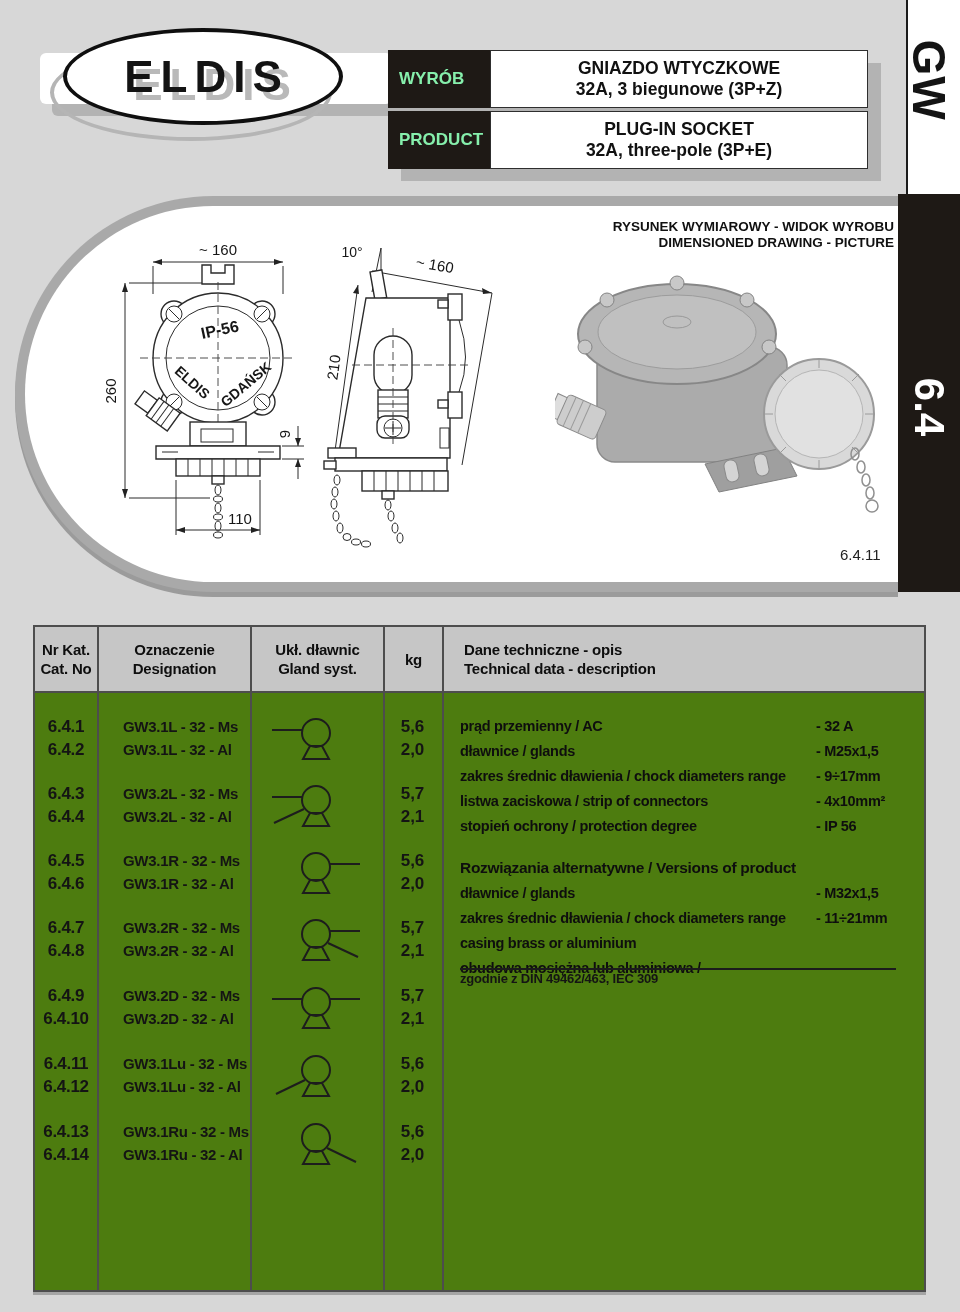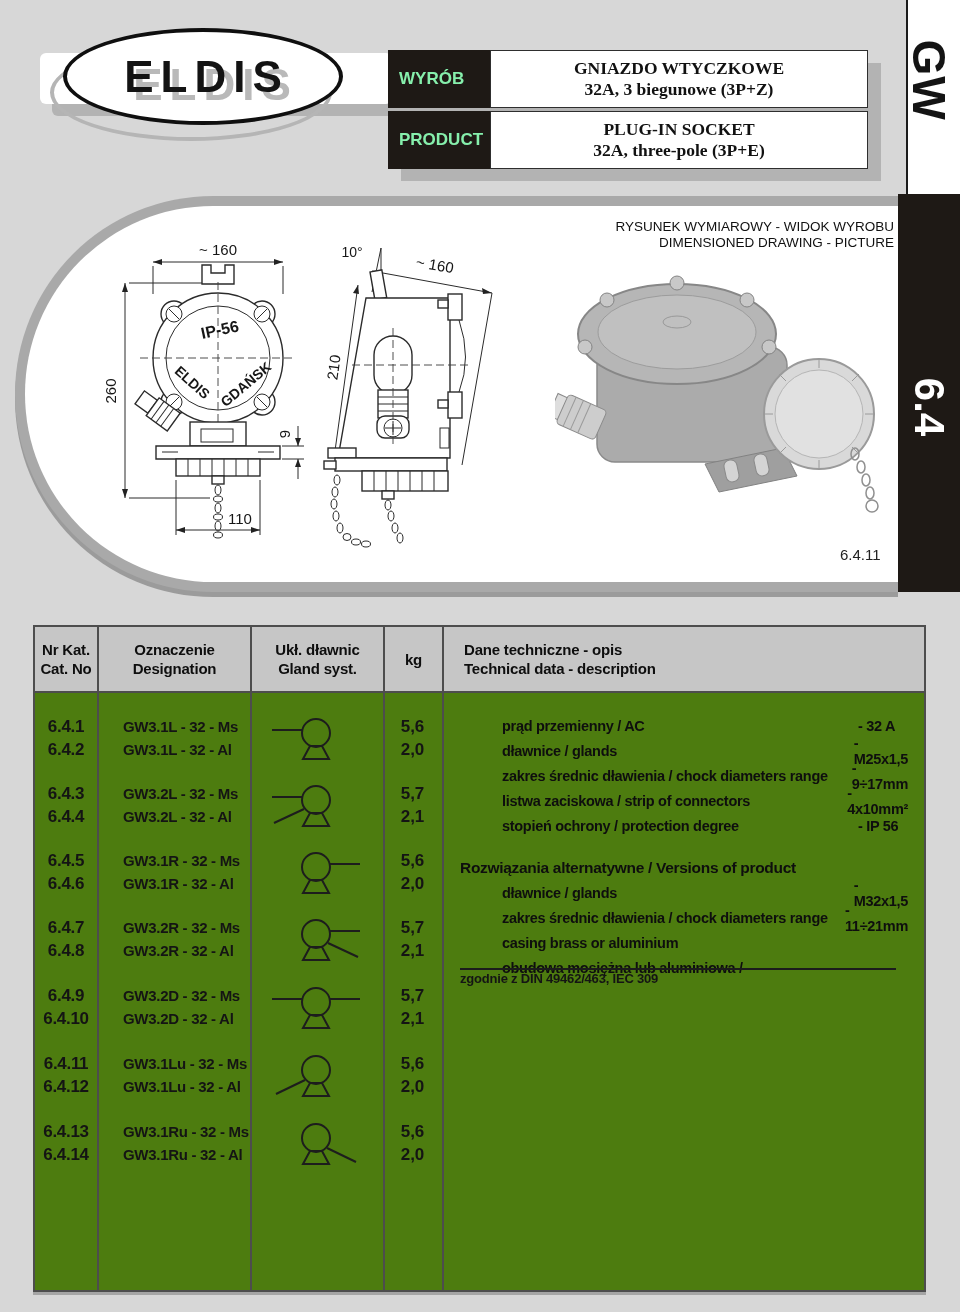--- a/index.html
+++ b/index.html
@@ -17,25 +17,25 @@
   .band { position: absolute; left: 40px; top: 53px; width: 352px; height: 51px; background: #ffffff; border-radius: 6px; }
   .logo-oval-shadow { position: absolute; left: 50px; top: 44px; width: 282px; height: 97px; border: 4px solid #b5b5b5; border-radius: 50%; }
   .logo-oval { position: absolute; left: 63px; top: 28px; width: 280px; height: 97px; background: #fff; border: 4px solid #0f0f0f; border-radius: 50%; display: flex; align-items: center; justify-content: center; }
   .logo-text { font-weight: bold; font-size: 44px; letter-spacing: 7px; padding-left: 7px; color: #131313; text-shadow: 9px 8px 0 #b9b9b9; }
 
   
   .htable-shadow { position: absolute; left: 401px; top: 63px; width: 480px; height: 118px; background: #b3b3b3; }
   .hrow { position: absolute; left: 388px; width: 480px; height: 58px; display: flex; }
   .hrow.r1 { top: 50px; } .hrow.r2 { top: 111px; }
   .hkey { width: 102px; background: #1e1915; color: #86efac; font-weight: bold; font-size: 17px; display: flex; align-items: center; padding-left: 11px; }
-  .hval { flex: 1; background: #fff; border: 1px solid #2e2e2e; display: flex; flex-direction: column; align-items: center; justify-content: center; font-weight: bold; font-size: 17.5px; line-height: 21px; color: #111; font-family: Liberation Serif, serif; }
+  .hval { flex: 1; background: #fff; border: 1px solid #2e2e2e; display: flex; flex-direction: column; align-items: center; justify-content: center; font-weight: bold; font-size: 17.5px; line-height: 21px; color: #111; }
 
   
   .capsule { position: absolute; left: 15px; top: 196px; width: 883px; height: 396px; background: #fff; border: 10px solid #a9a9a9; border-right: none; border-radius: 200px 0 0 200px; box-shadow: 0 5px 0 #9b9b9b; }
-  .draw-title { position: absolute; left: 500px; top: 219px; width: 394px; text-align: right; font-weight: normal; font-size: 13.5px; line-height: 16px; color: #101010; }
+  .draw-title { position: absolute; left: 500px; top: 219px; width: 394px; text-align: right; font-weight: bold; font-size: 13.5px; line-height: 16px; color: #101010; }
   .fig-caption { position: absolute; left: 840px; top: 546px; font-size: 15px; color: #222; }
   svg text { font-family: "Liberation Sans", sans-serif; fill: #161616; }
   .ln { stroke: #2b2b2b; stroke-width: 1.4; fill: none; }
   .thin { stroke: #2b2b2b; stroke-width: 1; fill: none; }
   .dash { stroke: #3a3a3a; stroke-width: 0.9; fill: none; stroke-dasharray: 8 4; }
   .arr { fill: #222; stroke: none; }
   .wh { fill: #fff; }
 
   
   .btable { position: absolute; left: 33px; top: 625px; width: 893px; height: 667px; background: #4d7c0f; border: 2px solid #4d4d4d; box-shadow: 0 3px 0 #a5a5a5; }
@@ -43,21 +43,21 @@
   .vline { position: absolute; top: 0; width: 2px; height: 663px; background: #4d4d4d; }
   .hc { position: absolute; top: 0; height: 64px; display: flex; flex-direction: column; align-items: center; justify-content: center; font-weight: bold; font-size: 15px; line-height: 19px; color: #0e0e0e; letter-spacing: -0.2px; }
   .hc.left { align-items: flex-start; padding-left: 20px; }
   .tgroup { position: absolute; height: 50px; }
   .tg-cats { position: absolute; left: 0; width: 62px; text-align: center; font-weight: bold; font-size: 17px; line-height: 23px; letter-spacing: -0.3px; }
   .tg-des { position: absolute; left: 88px; width: 126px; text-align: left; font-weight: bold; font-size: 15px; line-height: 23px; letter-spacing: -0.3px; white-space: nowrap; }
   .tg-icon { position: absolute; left: 233px; top: -2px; width: 96px; height: 50px; }
   .tg-kg { position: absolute; left: 348px; width: 59px; text-align: center; font-weight: bold; font-size: 17px; line-height: 23px; }
   .gl { stroke: #1d1d1d; stroke-width: 2; fill: none; }
   .tech { position: absolute; left: 425px; top: 86px; width: 448px; font-weight: bold; font-size: 14.5px; letter-spacing: -0.3px; color: #0e0e0e; }
-  .tline { display: flex; height: 25px; align-items: center; margin-left: 42px; }
+  .tline { display: flex; height: 25px; align-items: center; }
   .tlabel { width: 356px; }
   .tvalue { flex: 1; }
   .tech2 { position: absolute; left: 425px; top: 228px; width: 448px; font-weight: bold; font-size: 14.5px; letter-spacing: -0.3px; color: #0e0e0e; }
   .tech2 .title { height: 25px; font-size: 15.5px; display: flex; align-items: center; }
   .tech-hr { position: absolute; left: 425px; top: 341px; width: 436px; border-top: 2px solid #1c1c1c; }
   .tech-foot { position: absolute; left: 425px; top: 344px; width: 448px; font-weight: bold; font-size: 13px; letter-spacing: -0.2px; }
 </style>
 </head>
 <body>
 

